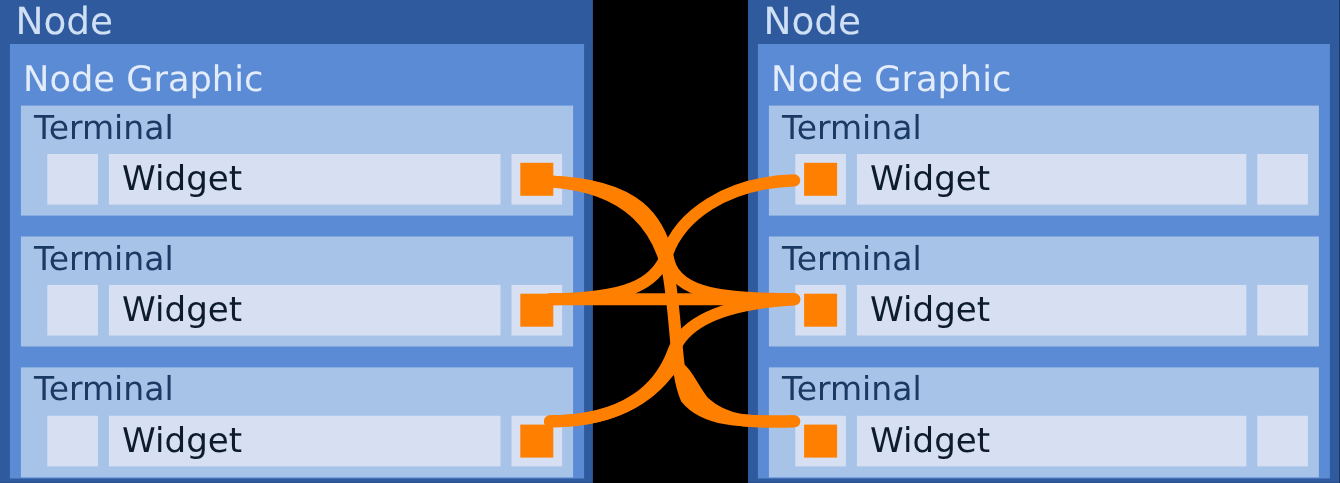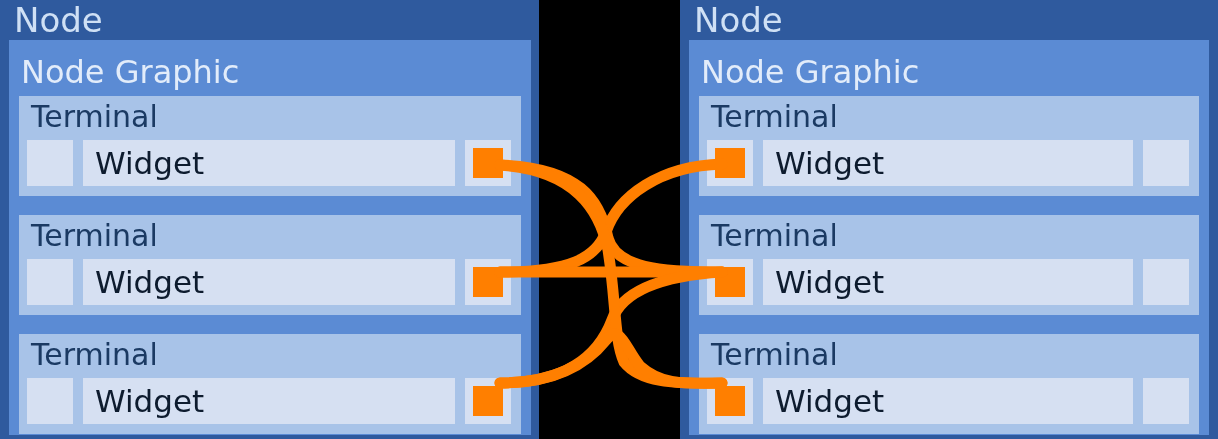--- a/index.html
+++ b/index.html
@@ -36,21 +36,21 @@
   .terminals{position:absolute;left:10px;right:10px;top:56px;}
   .terminal{
     position:relative;height:100px;margin-bottom:19px;
     background:#a8c3e8;box-sizing:border-box;
   }
   .terminal-label{
     position:absolute;left:12px;top:2px;
     font-size:30px;color:#1b3a63;line-height:38px;white-space:nowrap;
   }
   .term-row{
-    position:absolute;left:8px;right:10px;top:44px;height:46px;
+    position:absolute;left:24px;right:10px;top:44px;height:46px;
     display:flex;align-items:center;gap:10px;
   }
   .slot{
     width:46px;height:46px;background:#d6e0f2;flex:0 0 auto;
     position:relative;
   }
   .plug{
     position:absolute;left:8px;top:8px;width:30px;height:30px;
     background:#ff7f00;
   }

